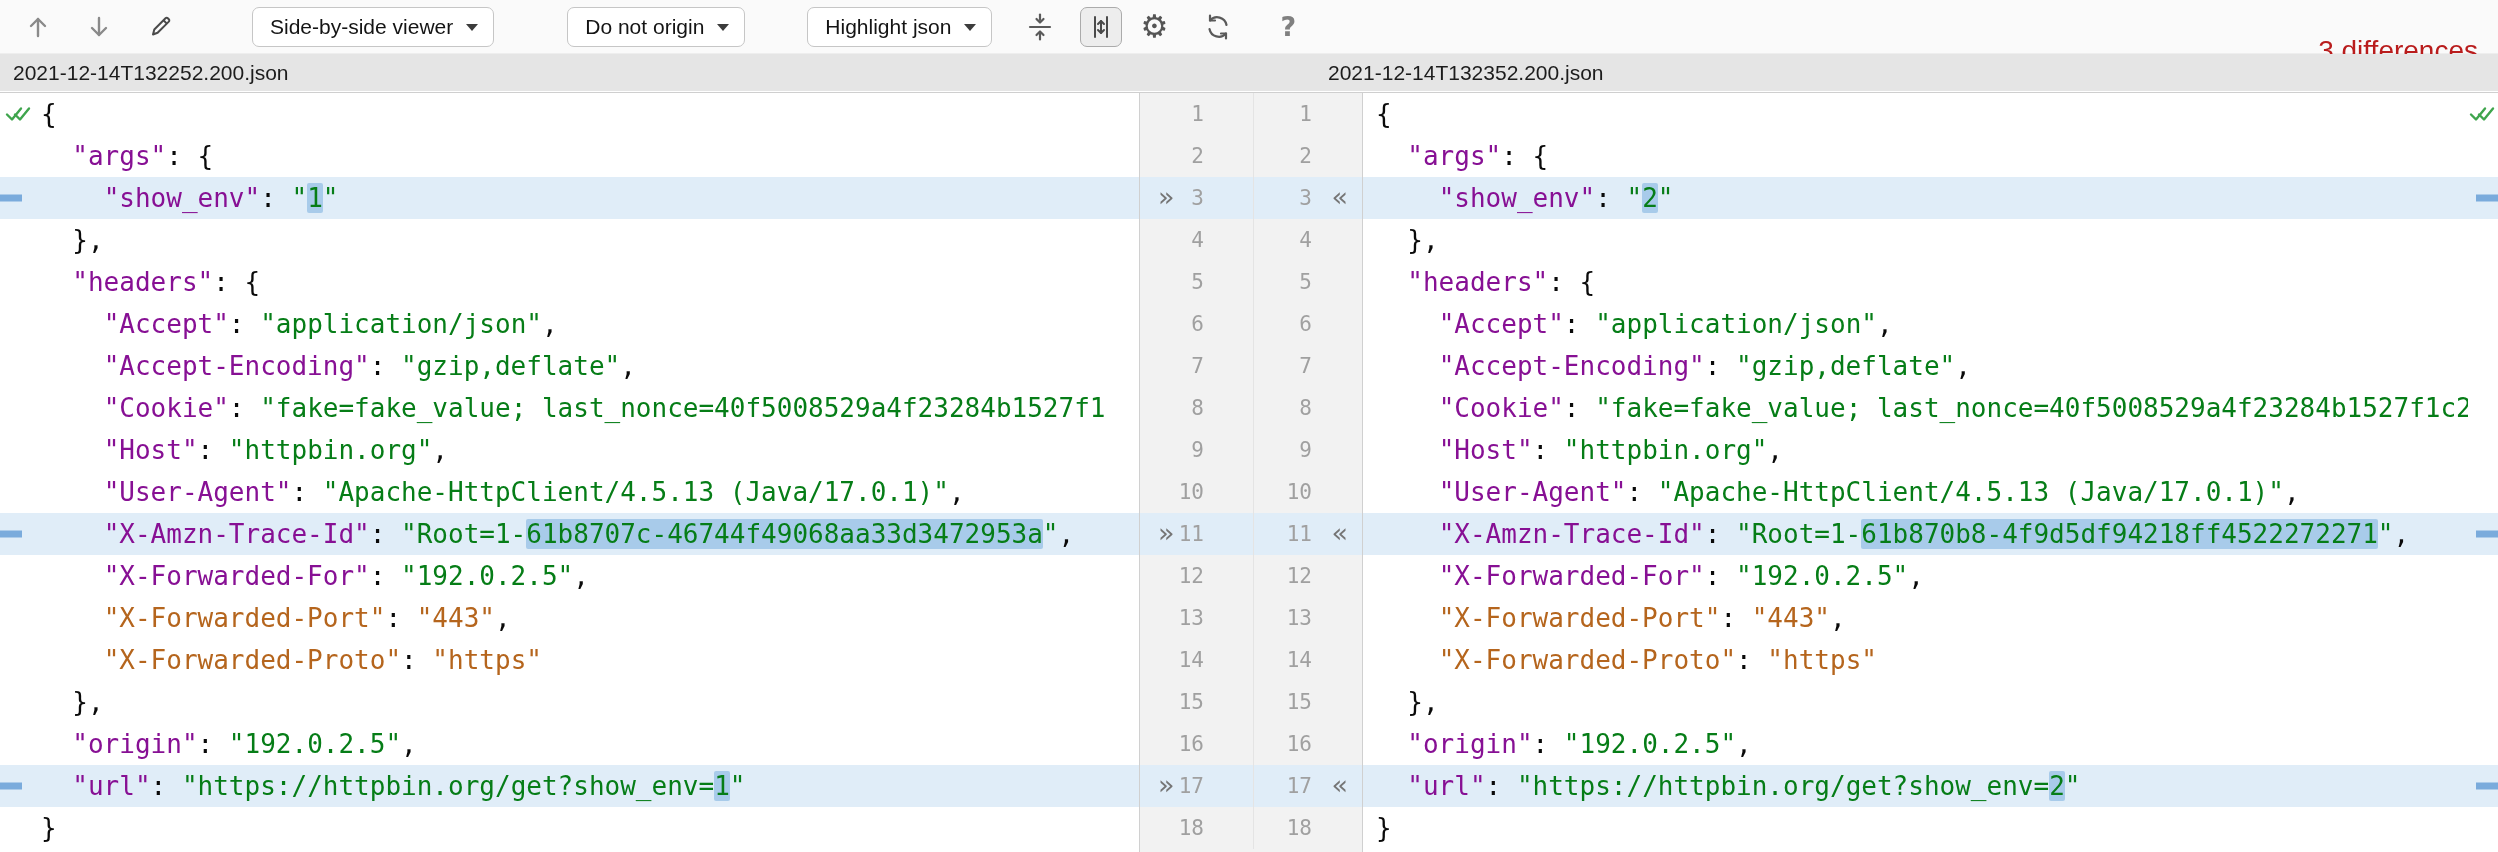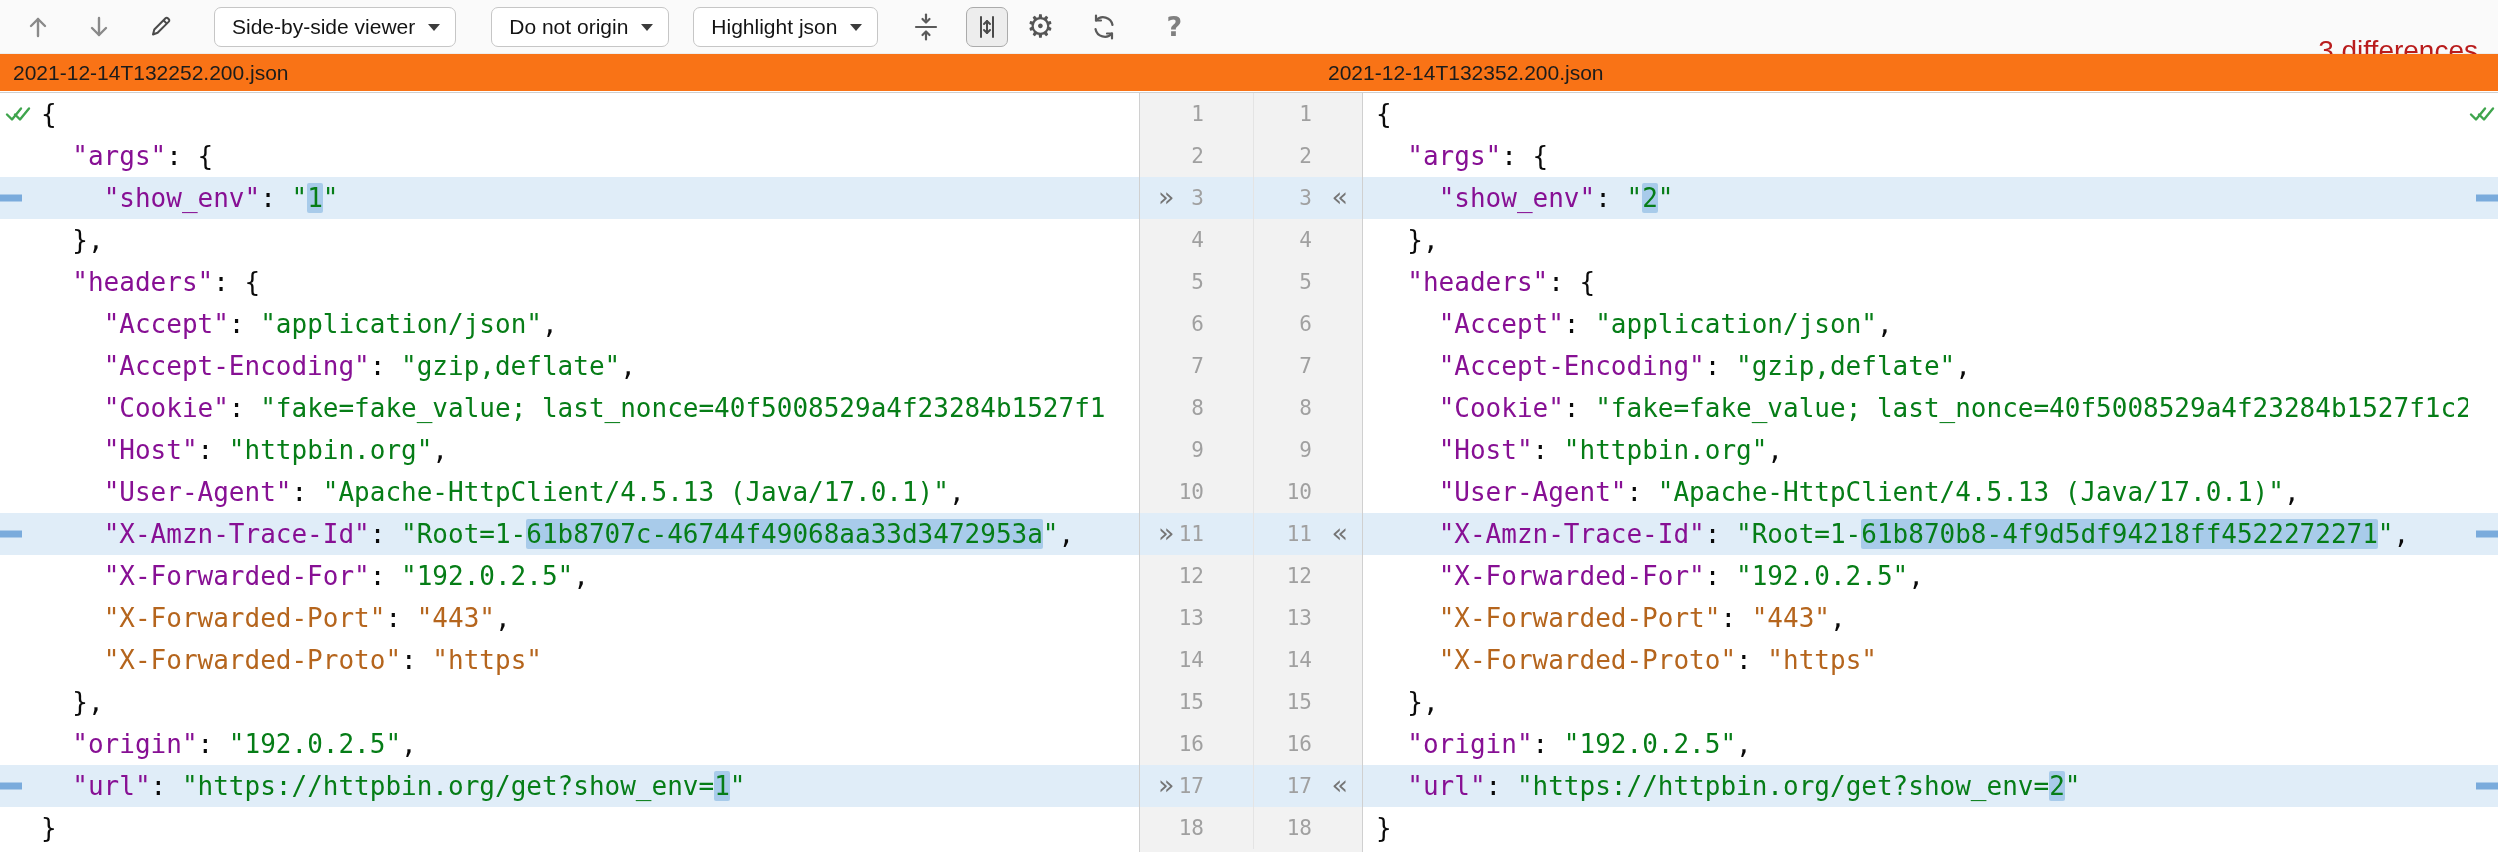--- a/index.html
+++ b/index.html
@@ -19,39 +19,39 @@
   }
   .tb-icon {
     display:inline-flex; align-items:center; justify-content:center;
     width:32px; height:36px; cursor:pointer; flex:none;
   }
   .tb-spacer { flex:1; }
   .dd {
     height:40px; display:inline-flex; align-items:center; gap:13px;
     background:#fff; border:1px solid #C6C6C6; border-radius:7px;
     padding:0 15px 0 17px; font-family:"Liberation Sans",sans-serif;
-    font-size:21px; color:#141414; cursor:pointer; flex:none;
+    font-size:21px; color:#141414; cursor:pointer; flex:none;margin-left:38px;
   }
   .dd-arrow {
     width:0; height:0; border-left:6px solid transparent;
     border-right:6px solid transparent; border-top:7px solid #3C3C3C;
     margin-top:2px;
   }
   .tb-btn {
     width:42px; height:40px; display:inline-flex; align-items:center; justify-content:center;
     border:1px solid #ABABAB; border-radius:7px; background:#EDEDED; cursor:pointer; flex:none;
   }
   .gear-glyph { font-family:"DejaVu Sans",sans-serif; font-size:31px; color:#555; line-height:1; }
   .help-glyph { font-family:"DejaVu Sans",sans-serif; font-size:27px; font-weight:bold; color:#808080; }
   .diff-count { font-size:28px; color:#b91c1c; white-space:nowrap;margin-top:48px; }
   .g16{margin-right:16px}.g24{margin-right:24px}.g29{margin-right:29px}
   .g32{margin-right:32px}.g35{margin-right:35px}.g38{margin-right:38px}
 
   
-  .titles { height:37px; position:relative; background:#f97316; }
+  .titles { height:37px; position:relative; background:#e5e5e5; }
   .file-title {
     position:absolute; top:50%; transform:translateY(-50%);
     font-size:21px; color:#1c1c1c; white-space:nowrap;
   }
   .file-title.left { left:13px; }
   .file-title.right { left:1328px; }
 
   
   .diff-body {
     position:absolute; left:0; right:0; top:92px; bottom:0;

